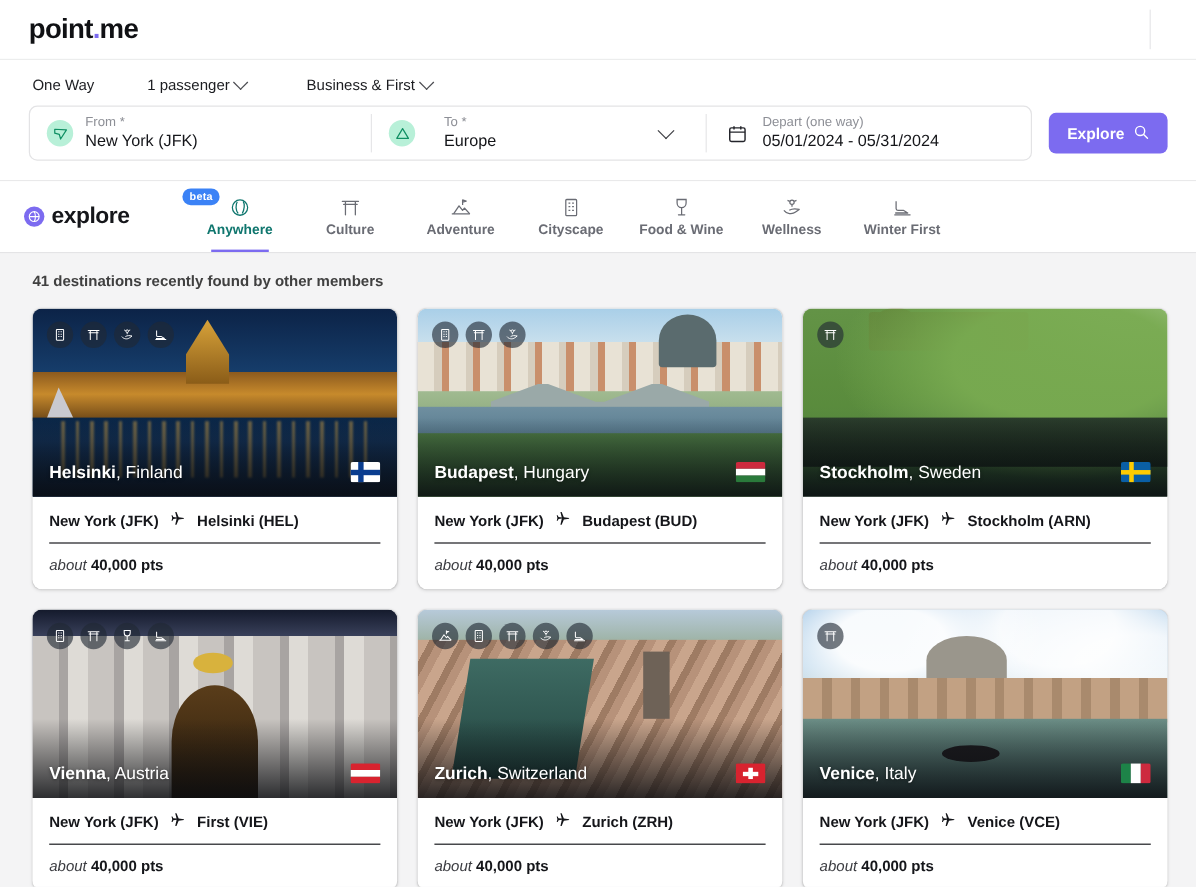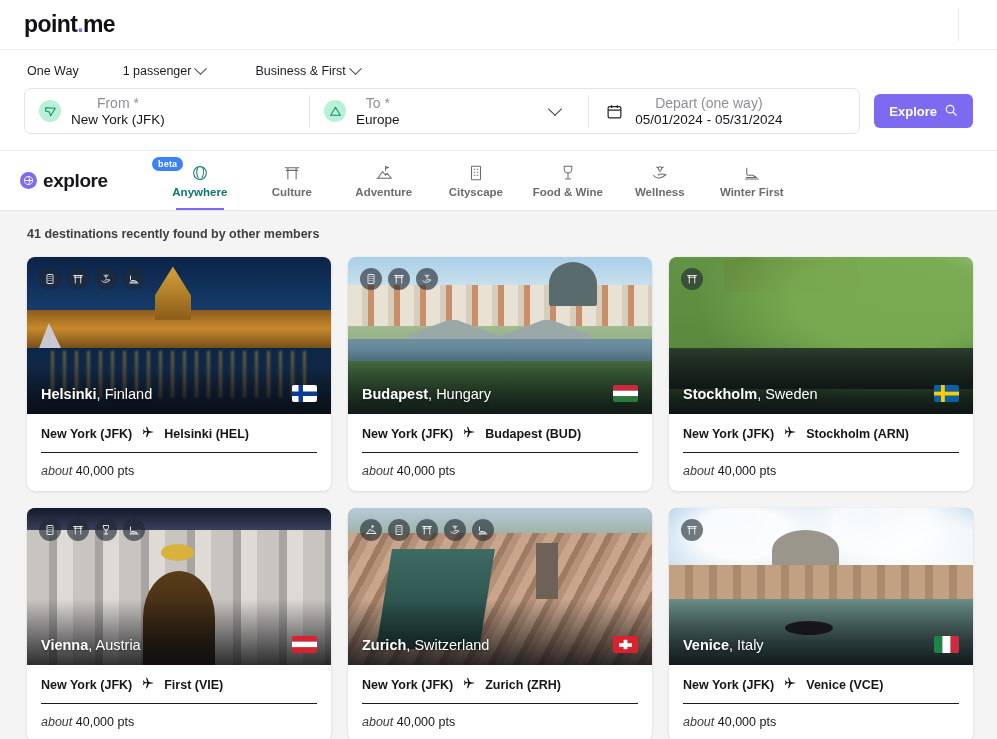--- a/index.html
+++ b/index.html
@@ -45,31 +45,31 @@
   }
 
   .fieldsrow { display: flex; align-items: stretch; padding: 0 24px; gap: 0; }
   .fieldgroup {
     display: flex; flex: 1;
     background: #fff; border: 1px solid #e3e3e5; border-radius: 7px;
     height: 46px; overflow: hidden;
   }
   .field { display: flex; align-items: center; padding: 0 14px; position: relative; }
   .field.from { width: 284px; }
-  .field.to { flex: 1; }
+  .field.to { flex: 1; gap: 14px; }
   .field.depart { width: 270px; }
   .vdiv { width: 1px; background: #e6e6e8; margin: 6px 0; }
   .fieldicon {
     width: 22px; height: 22px; border-radius: 50%;
     background: #b8f0d8; display: flex; align-items: center; justify-content: center;
     flex: 0 0 22px; margin-right: 10px;
   }
   .fieldicon.plain { background: transparent; }
   .fieldtext { display: flex; flex-direction: column; justify-content: center; line-height: 1.15; }
-  .fieldlabel { font-size: 14px; color: #8d8f96; margin-bottom: 1px; text-align: center; }
+  .fieldlabel { font-size: 11px; color: #8d8f96; margin-bottom: 1px; }
   .fieldvalue { font-size: 13.5px; color: #15161a; }
   .tochev {
     width: 10px; height: 10px;
     border-right: 1.5px solid #3d3e43; border-bottom: 1.5px solid #3d3e43;
     transform: rotate(45deg); margin: -5px 14px 0 auto;
   }
   .explorewrap { display: flex; align-items: center; padding-left: 14px; }
   .explorebtn {
     background: #7c6bf0; color: #fff; border: none; border-radius: 6px;
     height: 34px; padding: 0 15px; font-size: 13px; font-weight: 600;
@@ -139,21 +139,21 @@
   .flag { width: 25px; height: 17px; border-radius: 2px; overflow: hidden; display: block; }
   .cardbody { padding: 11px 14px 13px 14px; }
   .route {
     display: flex; align-items: center; gap: 9px;
     font-size: 12.5px; font-weight: 700; color: #15161a;
     padding-bottom: 10px;
   }
   .sep { height: 1px; background: #1b1c20; }
   .pts { padding-top: 11px; font-size: 12.5px; color: #15161a; }
   .pts .about { font-style: italic; font-weight: 400; color: #3c3d42; }
-  .pts .amt { font-weight: 400; }
+  .pts .amt { font-weight: 700; }
 </style>
 </head>
 <body>
 
 <div class="brandbar">
   <div class="logo">
     <span>point</span>
       <span class="dot">.</span>
       <span>me</span>
   </div>

